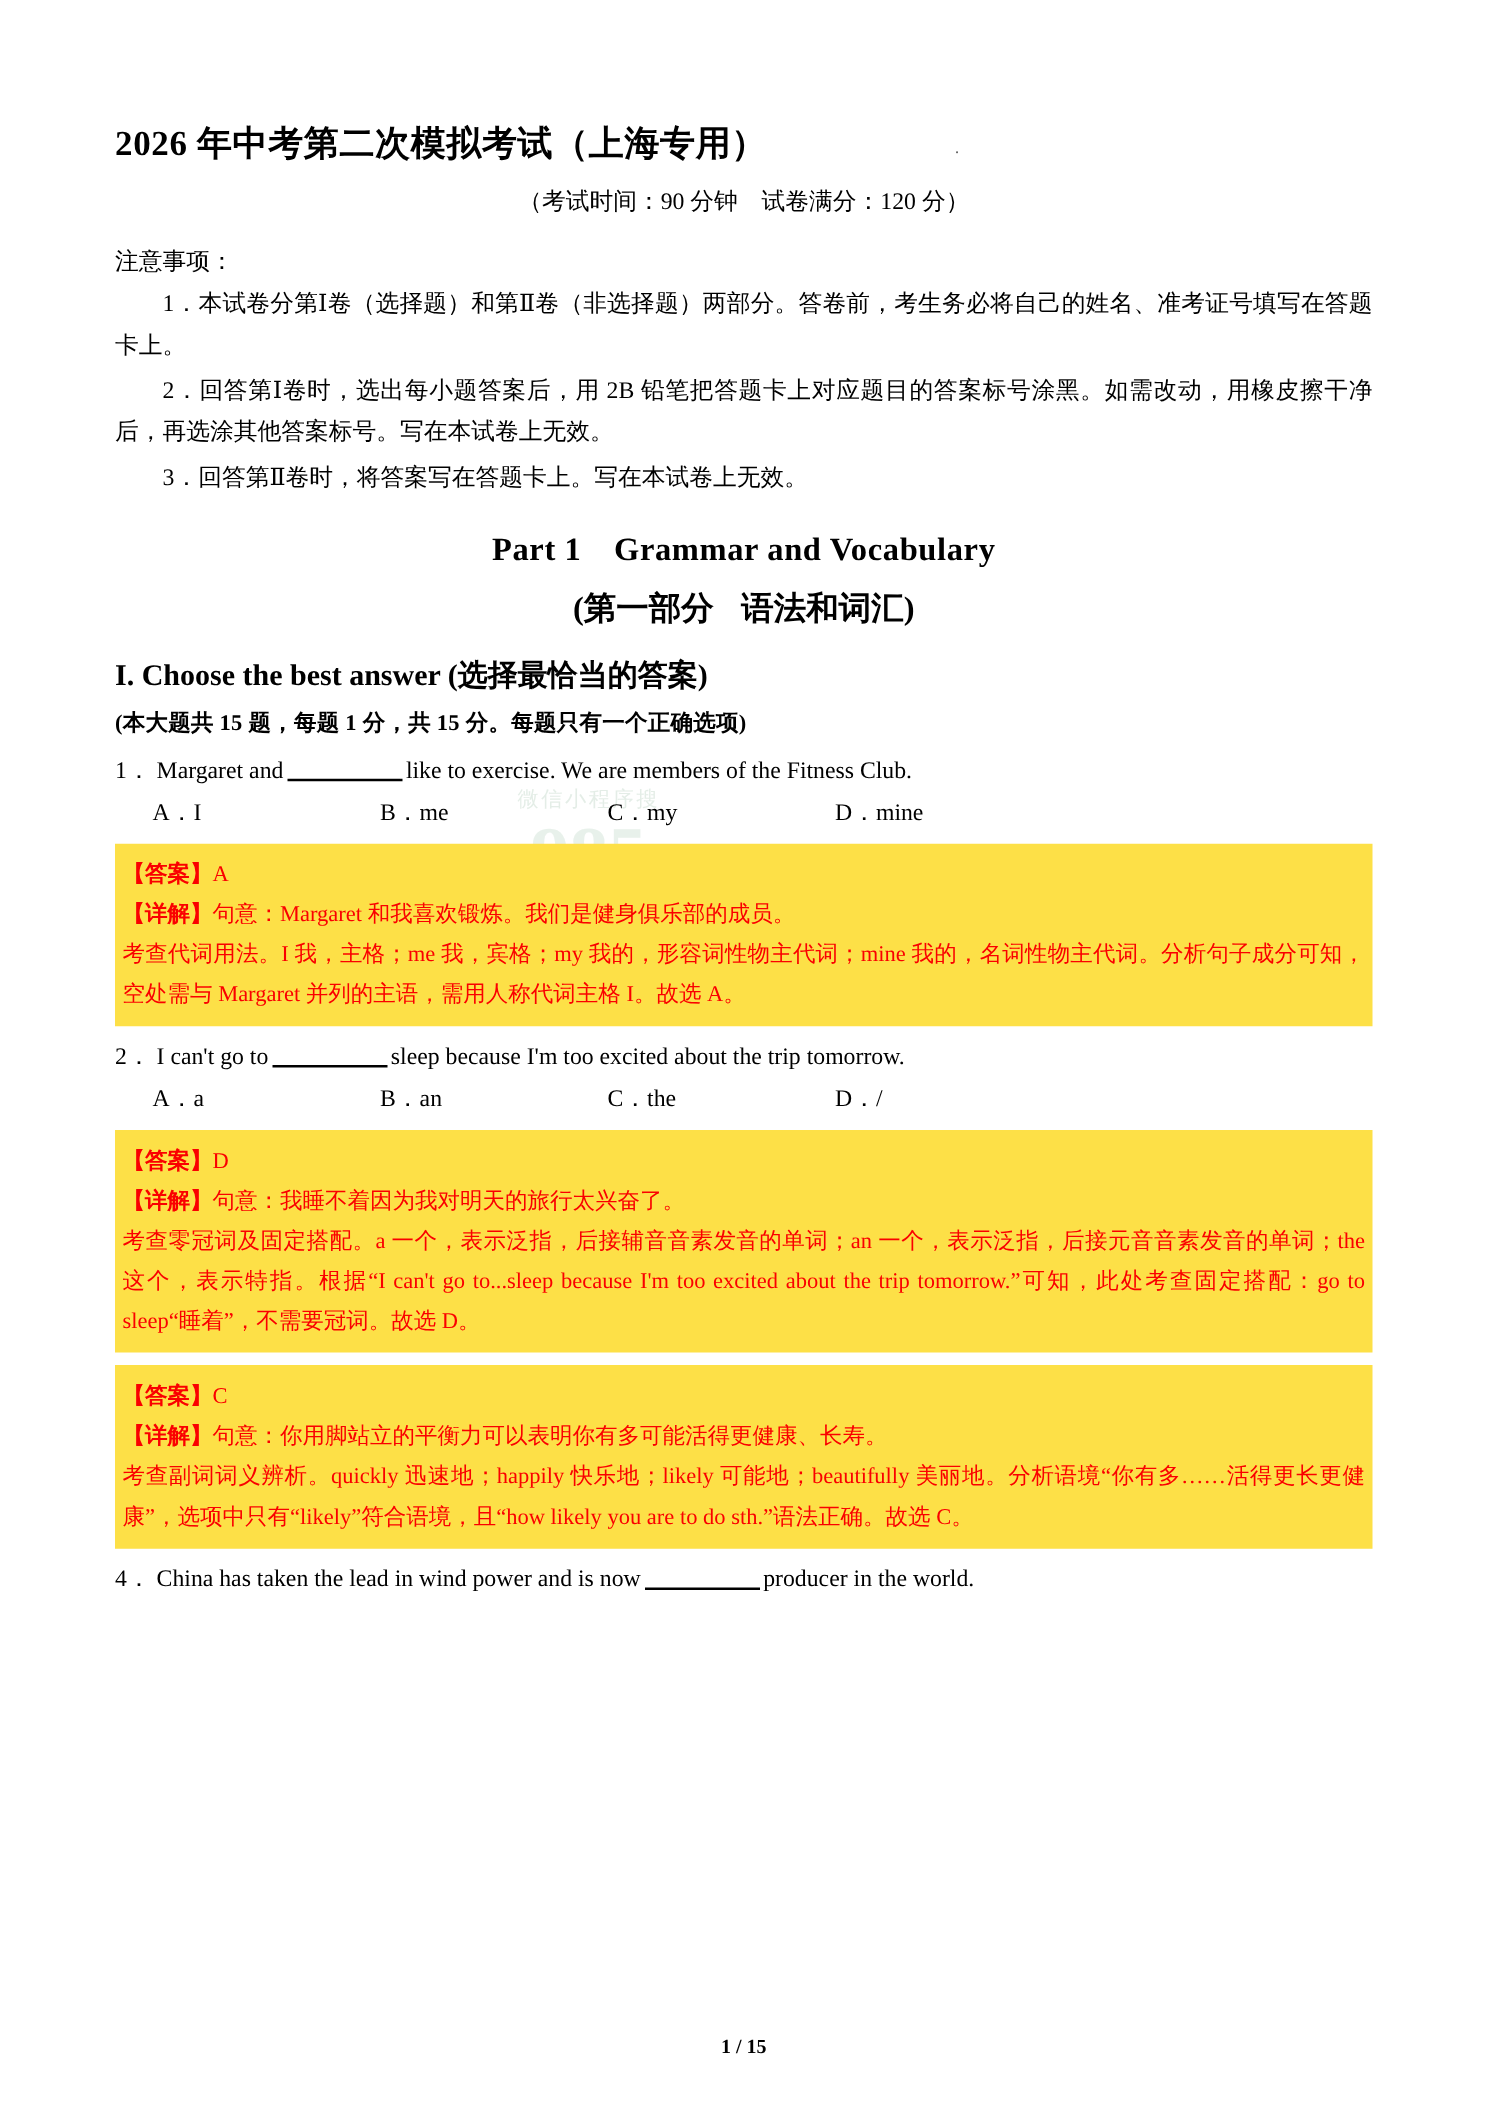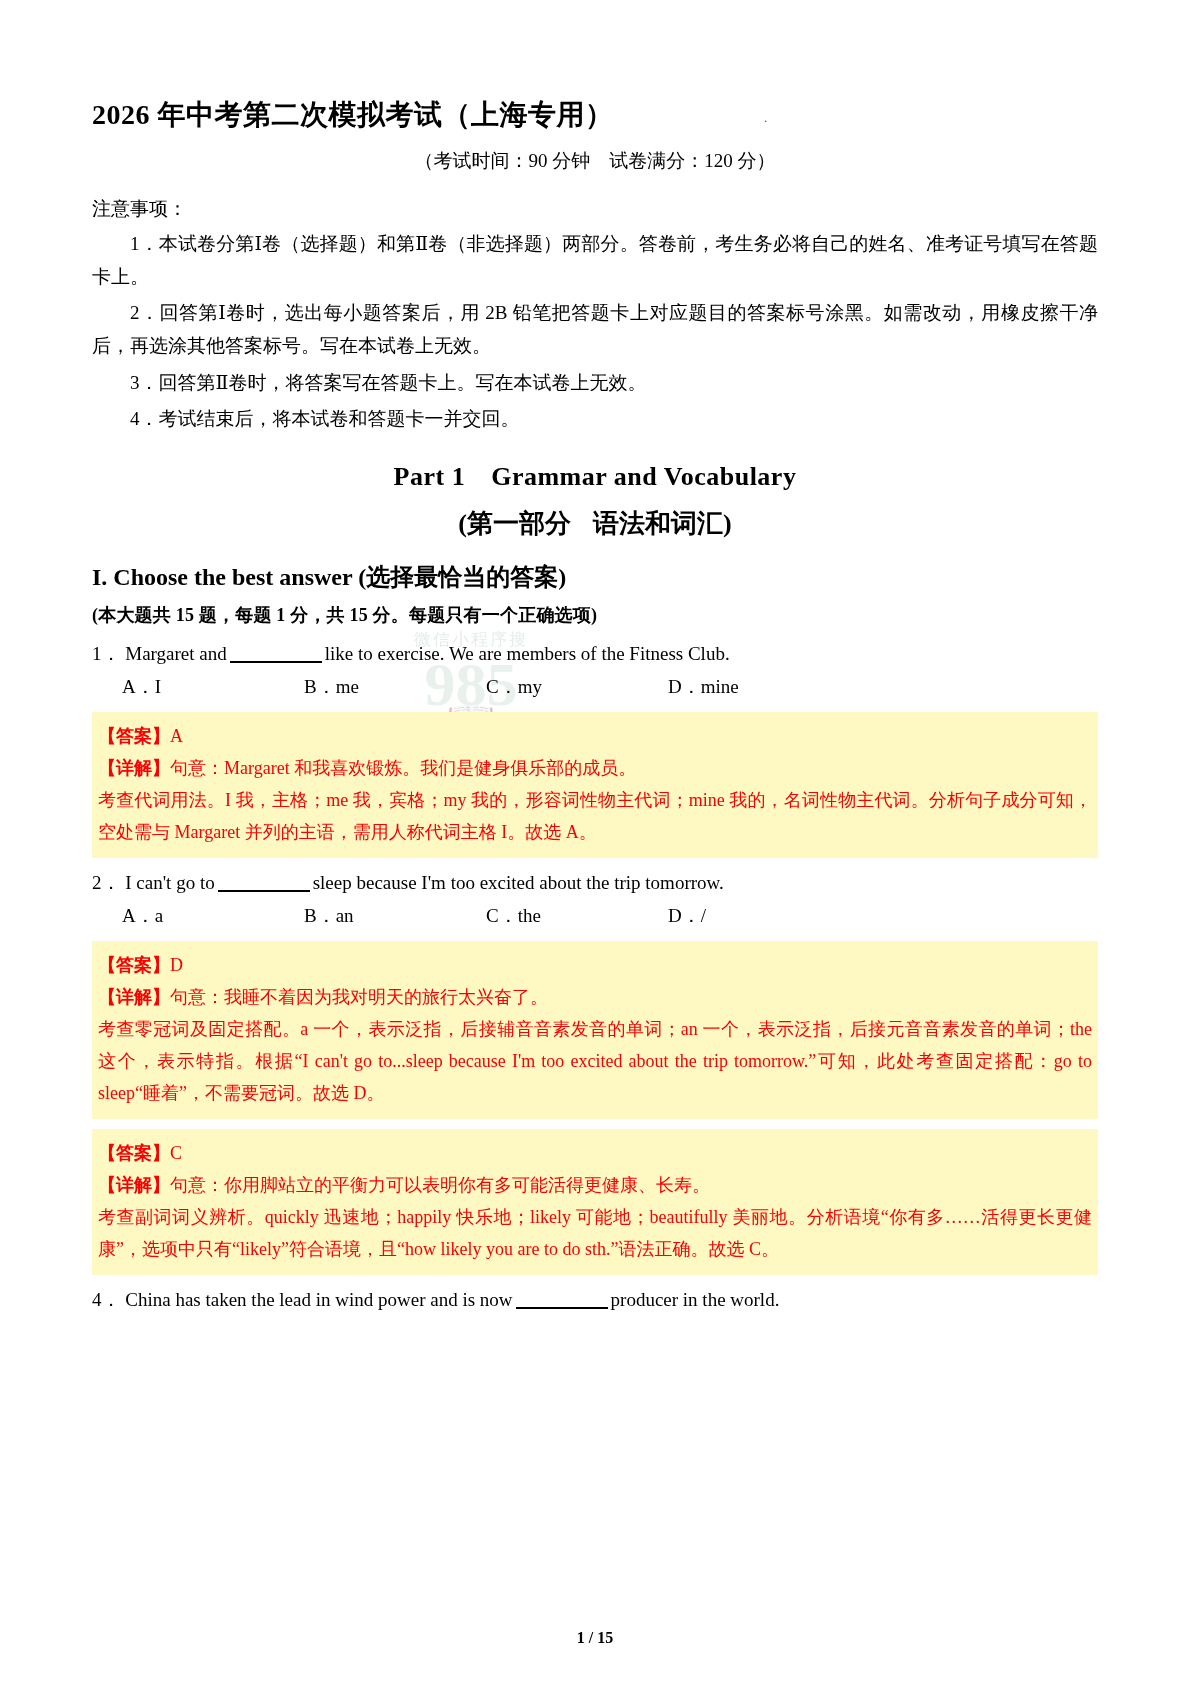--- a/index.html
+++ b/index.html
@@ -145,21 +145,21 @@
     font-size: 19px;
     line-height: 1.5;
     margin: 0 0 10px 0;
     padding-left: 30px;
   }
   .q-options .opt { width: 182px; }
   .q-options .opt:last-child { width: auto; }
 
   
   .answer-block {
-    background: #fef9c3;
+    background: #fde047;
     padding: 8px 6px 10px 6px;
     margin: 0 0 10px 0;
   }
   .ans-line, .exp-line, .exp-body {
     color: #fa0000;
     font-size: 18px;
     line-height: 1.78;
     margin: 0;
     text-align: justify;
   }
@@ -209,21 +209,20 @@
 
   <div class="content">
 
     <h1 class="doc-title">2026 年中考第二次模拟考试（上海专用）</h1>
     <div class="doc-subtitle">（考试时间：90 分钟　试卷满分：120 分）</div>
 
     <div class="notice-label">注意事项：</div>
     <p class="notice-item">1．本试卷分第Ⅰ卷（选择题）和第Ⅱ卷（非选择题）两部分。答卷前，考生务必将自己的姓名、准考证号填写在答题卡上。</p>
     <p class="notice-item">2．回答第Ⅰ卷时，选出每小题答案后，用 2B 铅笔把答题卡上对应题目的答案标号涂黑。如需改动，用橡皮擦干净后，再选涂其他答案标号。写在本试卷上无效。</p>
     <p class="notice-item">3．回答第Ⅱ卷时，将答案写在答题卡上。写在本试卷上无效。</p>
-    <p class="notice-item">4．考试结束后，将本试卷和答题卡一并交回。</p>
 
     <div class="part-title">
       <span>Part 1</span><span class="gap"></span><span>Grammar and Vocabulary</span>
     </div>
     <div class="part-subtitle">
       <span>(第一部分</span><span class="gap"></span><span>语法和词汇)</span>
     </div>
 
     <div class="section-head">I. Choose the best answer (选择最恰当的答案)</div>
     <div class="section-note">(本大题共 15 题，每题 1 分，共 15 分。每题只有一个正确选项)</div>

